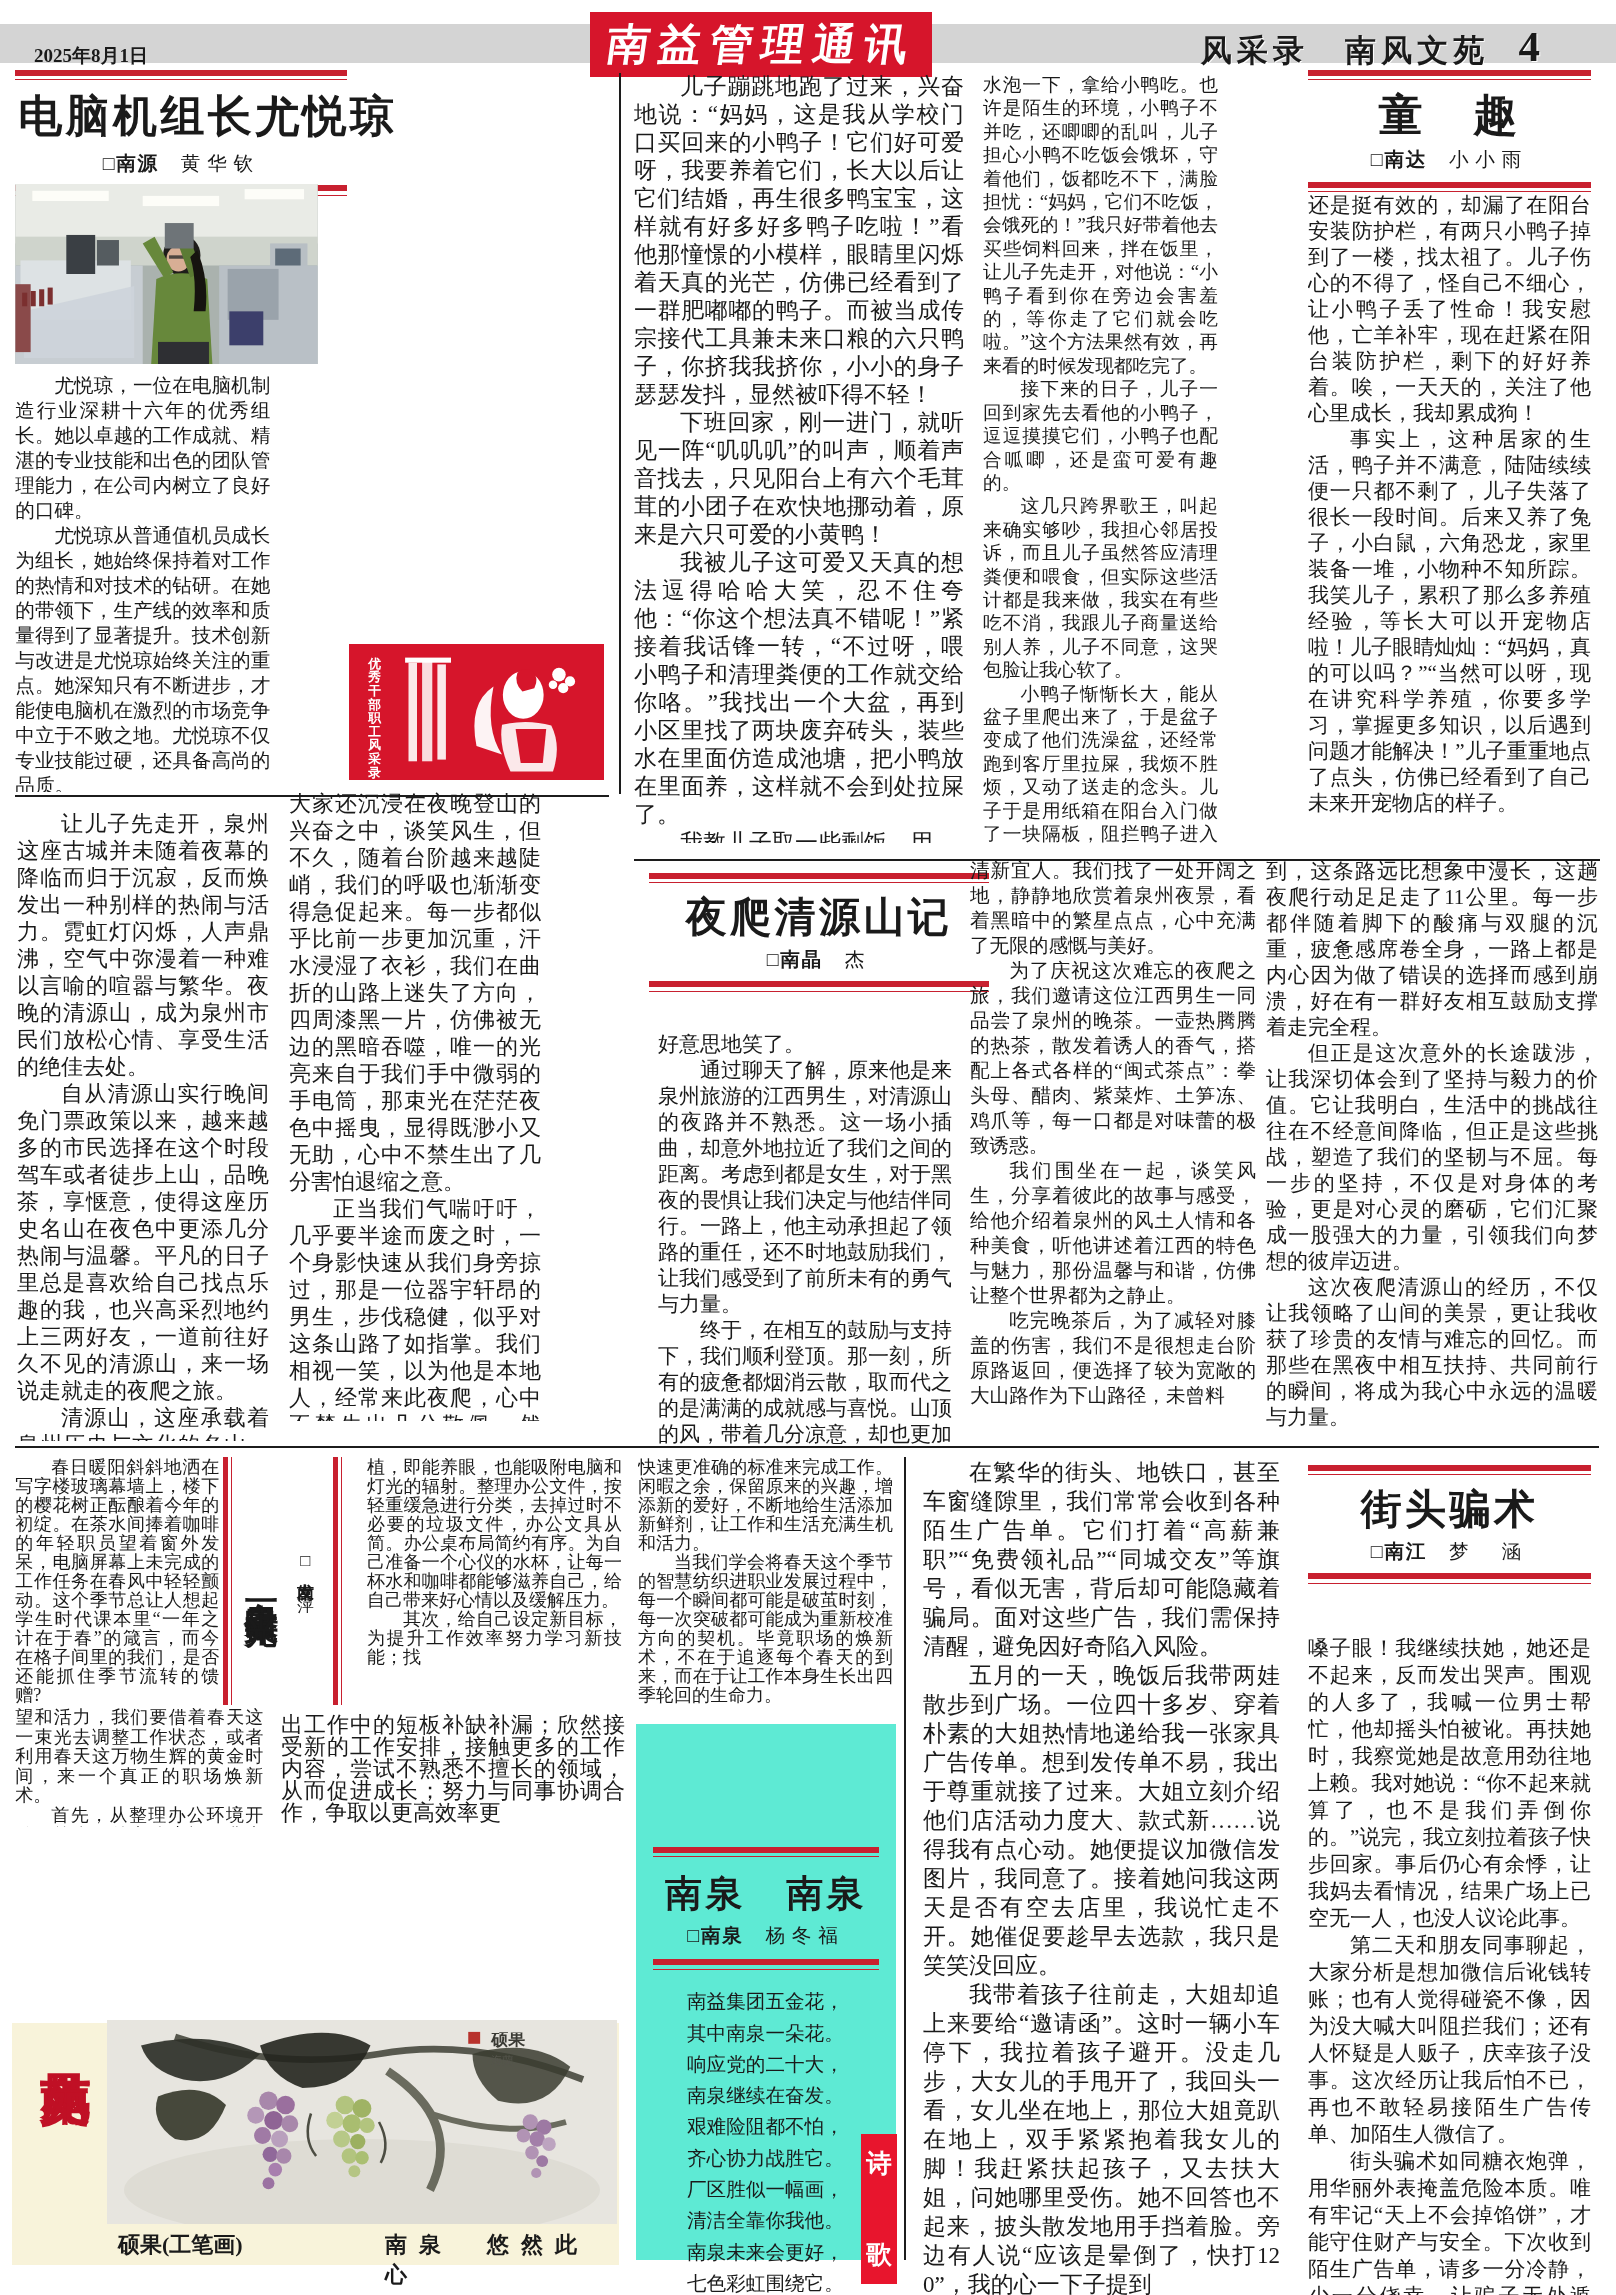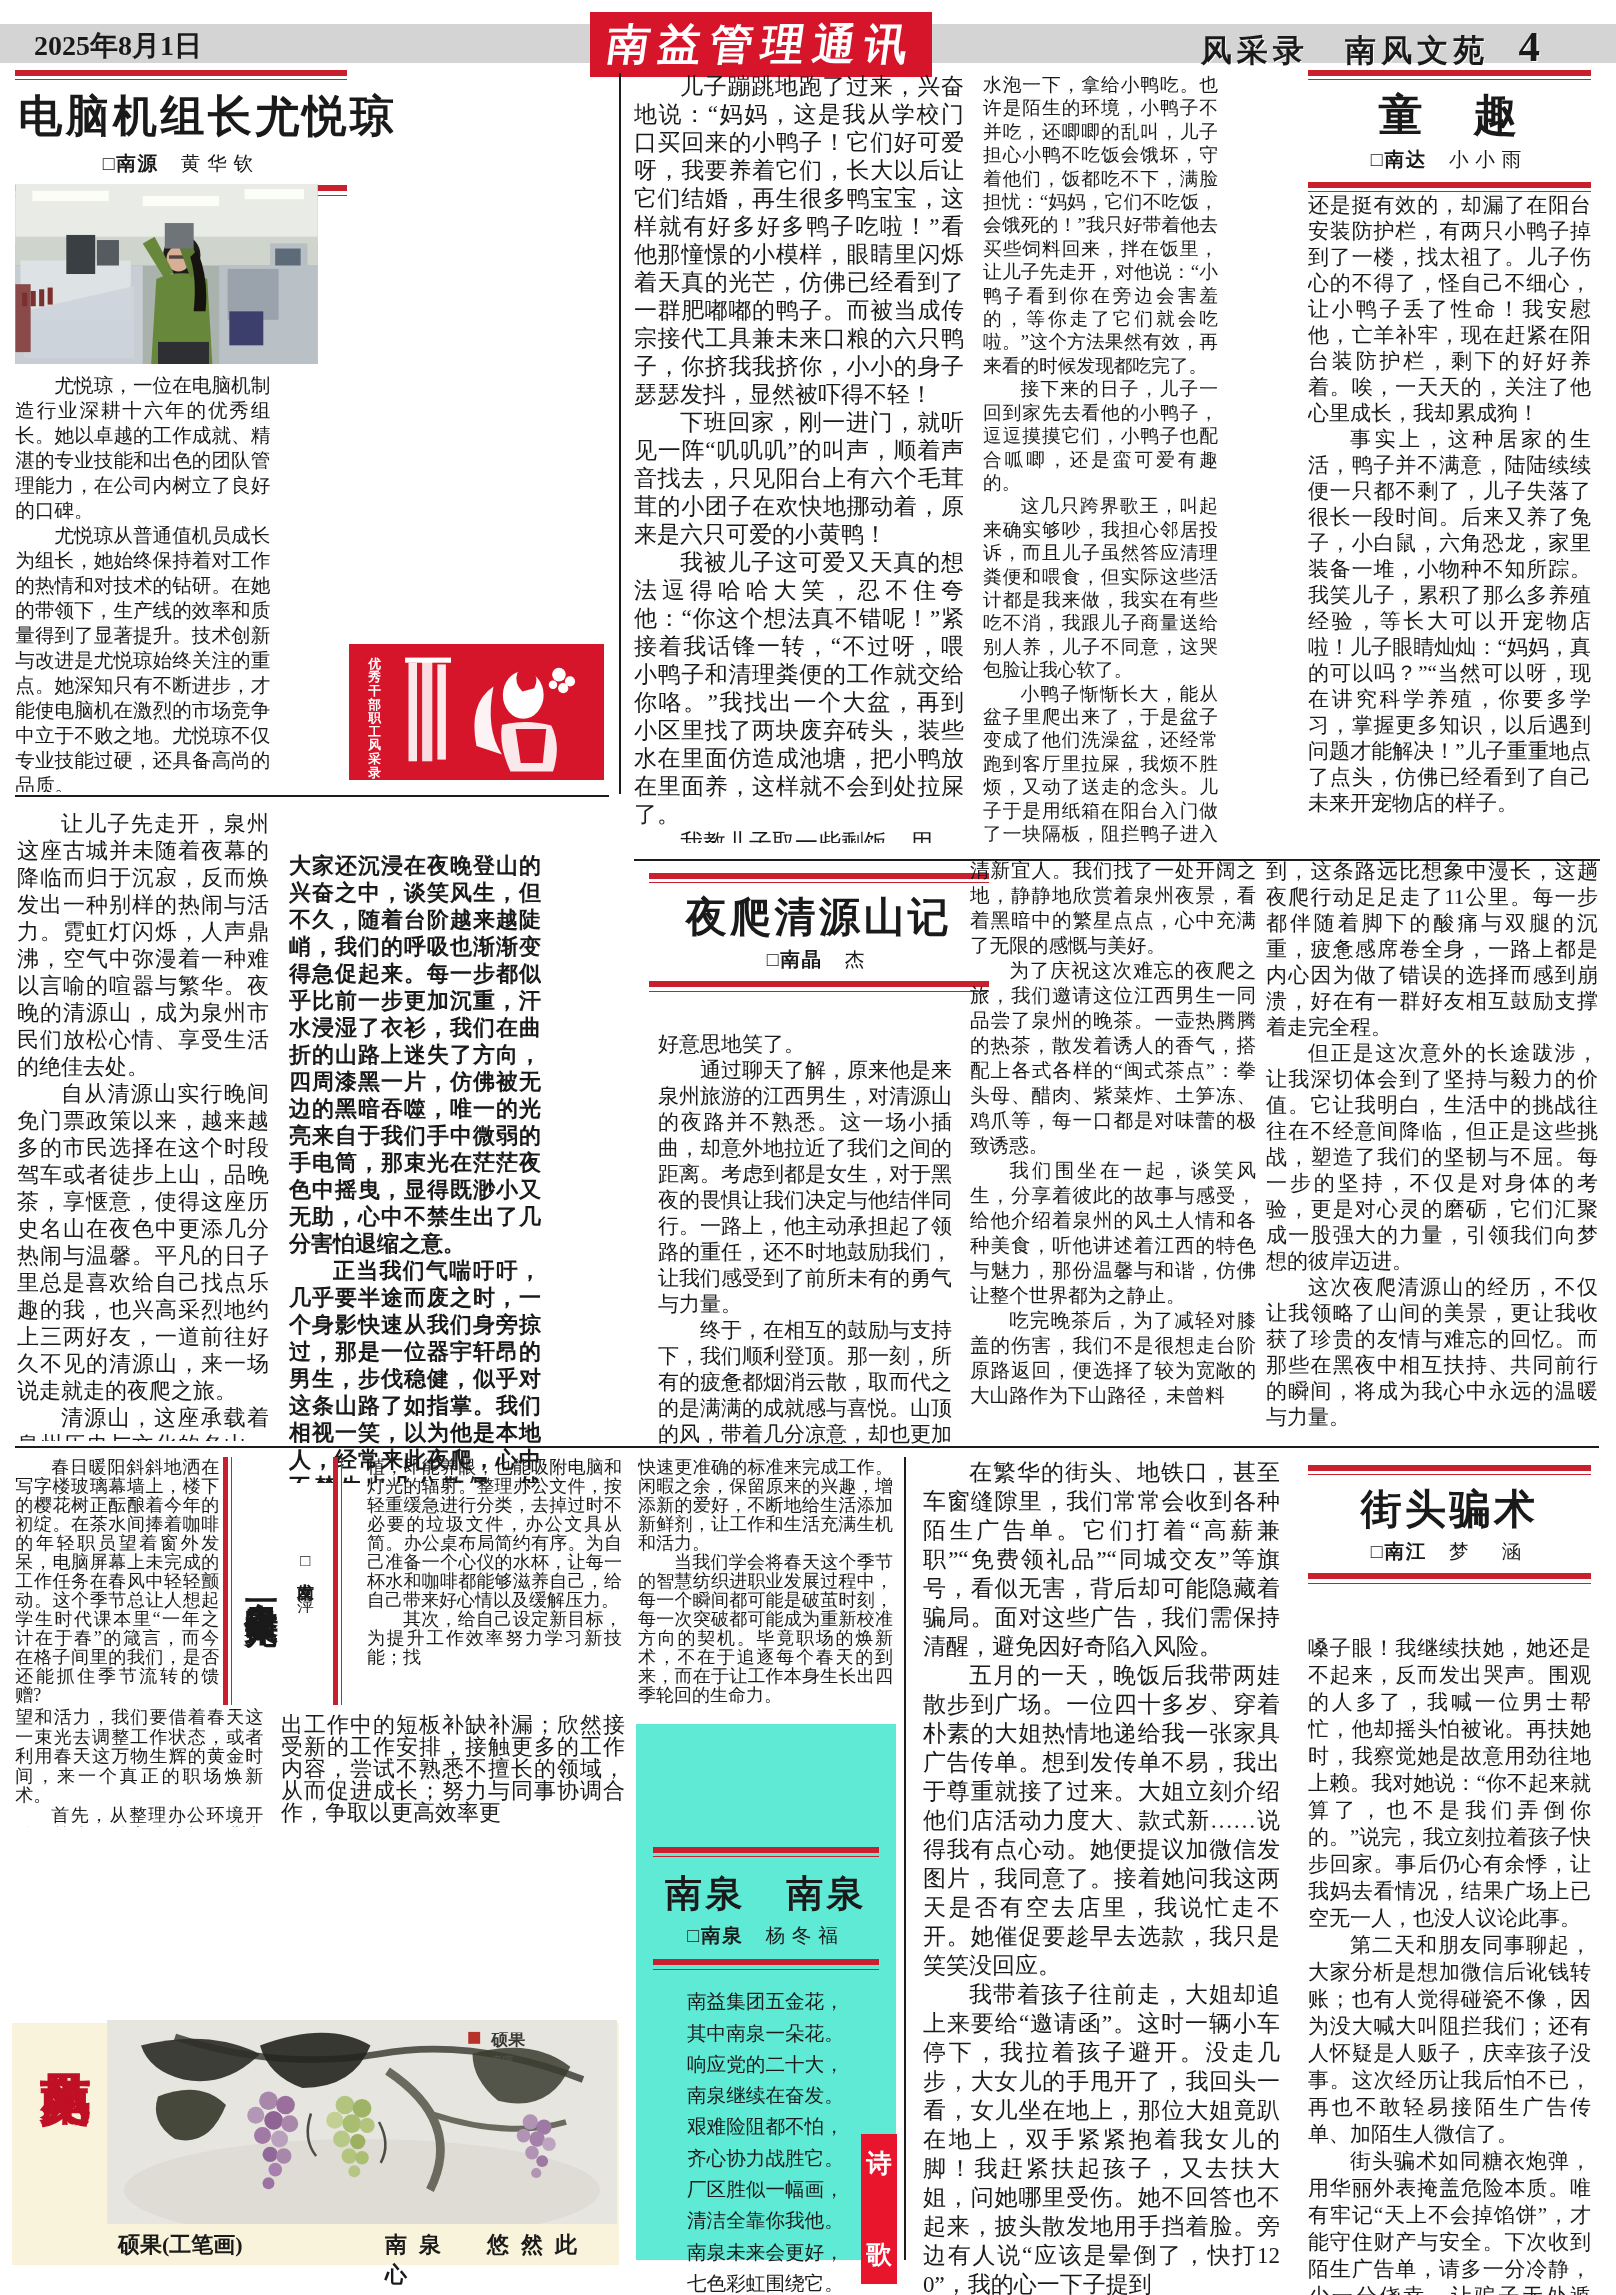--- a/index.html
+++ b/index.html
@@ -3,21 +3,21 @@
 <meta charset="utf-8">
 <style>
   html,body{margin:0;padding:0;background:#888;}
   #page{position:relative;width:1617px;height:2295px;background:#ffffff;overflow:hidden;
         font-family:"Liberation Serif","DejaVu Serif",serif;color:#1a1a1a;}
   .abs{position:absolute;}
   
   .graybar{background:#d4d4d4;}
   .masthead{background:#d6152b;display:flex;align-items:center;justify-content:center;}
   .masthead span{color:#fff;font-weight:700;font-size:43px;letter-spacing:8.5px;transform:skewX(-8deg);}
-  .hdate{font-size:28px;font-weight:700;}
+  .hdate{font-size:19px;font-weight:700;margin-top:16px;}
   .hright{font-size:31px;font-weight:700;letter-spacing:5.1px;text-shadow:0.9px 0.9px 0 #fff;}
   .hpage{font-size:43px;font-weight:700;margin-left:29px;letter-spacing:0;}
   
   .drule{height:3.4px;border-top:6px solid #c8202f;border-bottom:1.7px solid #c8202f;}
   .hline{background:#1c1c1c;height:1.7px;}
   .vline{background:#1c1c1c;width:1.7px;}
   
   .col{text-align:justify;text-justify:inter-character;word-break:break-all;overflow:hidden;}
   .col p{margin:0;text-indent:2em;}
   .cont p:first-child{text-indent:0;}
@@ -168,21 +168,21 @@
     </div>
 
   <div class="abs hline" style="left:15.3px;top:795px;width:594px;"></div>
   <div class="abs hline" style="left:634px;top:859px;width:966px;"></div>
 
   <div class="abs col" style="left:17px;top:810px;width:252px;height:631px;font-size:22px;line-height:27px;">
       <p>让儿子先走开，泉州这座古城并未随着夜幕的降临而归于沉寂，反而焕发出一种别样的热闹与活力。霓虹灯闪烁，人声鼎沸，空气中弥漫着一种难以言喻的喧嚣与繁华。夜晚的清源山，成为泉州市民们放松心情、享受生活的绝佳去处。</p>
       <p>自从清源山实行晚间免门票政策以来，越来越多的市民选择在这个时段驾车或者徒步上山，品晚茶，享惬意，使得这座历史名山在夜色中更添几分热闹与温馨。平凡的日子里总是喜欢给自己找点乐趣的我，也兴高采烈地约上三两好友，一道前往好久不见的清源山，来一场说走就走的夜爬之旅。</p>
       <p>清源山，这座承载着泉州历史与文化的名山，在夜色中更显幽深与巍峨。我们沿着蜿蜒的山路，踏上了崎岖的台阶。起初，</p>
     </div>
-  <div class="abs col cont" style="left:289px;top:852px;width:252px;height:631px;font-size:22px;line-height:27px;font-weight:bold;">
+  <div class="abs col cont" style="left:289px;top:790px;width:252px;height:631px;font-size:22px;line-height:27px;">
       <p>大家还沉浸在夜晚登山的兴奋之中，谈笑风生，但不久，随着台阶越来越陡峭，我们的呼吸也渐渐变得急促起来。每一步都似乎比前一步更加沉重，汗水浸湿了衣衫，我们在曲折的山路上迷失了方向，四周漆黑一片，仿佛被无边的黑暗吞噬，唯一的光亮来自于我们手中微弱的手电筒，那束光在茫茫夜色中摇曳，显得既渺小又无助，心中不禁生出了几分害怕退缩之意。</p>
       <p>正当我们气喘吁吁，几乎要半途而废之时，一个身影快速从我们身旁掠过，那是一位器宇轩昂的男生，步伐稳健，似乎对这条山路了如指掌。我们相视一笑，以为他是本地人，经常来此夜爬，心中不禁生出几分敬佩。然而，不久之后，他却一头冲进了前方的一条死路，又匆匆返回，看到我们诧异的眼神，他不</p>
     </div>
 
   <div class="abs" style="left:649px;top:873px;width:340px;">
     <div class="drule"></div>
     <div class="atitle" style="font-size:41px;margin:10.2px 0 5.1px 0;">夜爬清源山记</div>
     <div class="byline">
       <b>□南晶</b><i>杰</i>
     </div>

